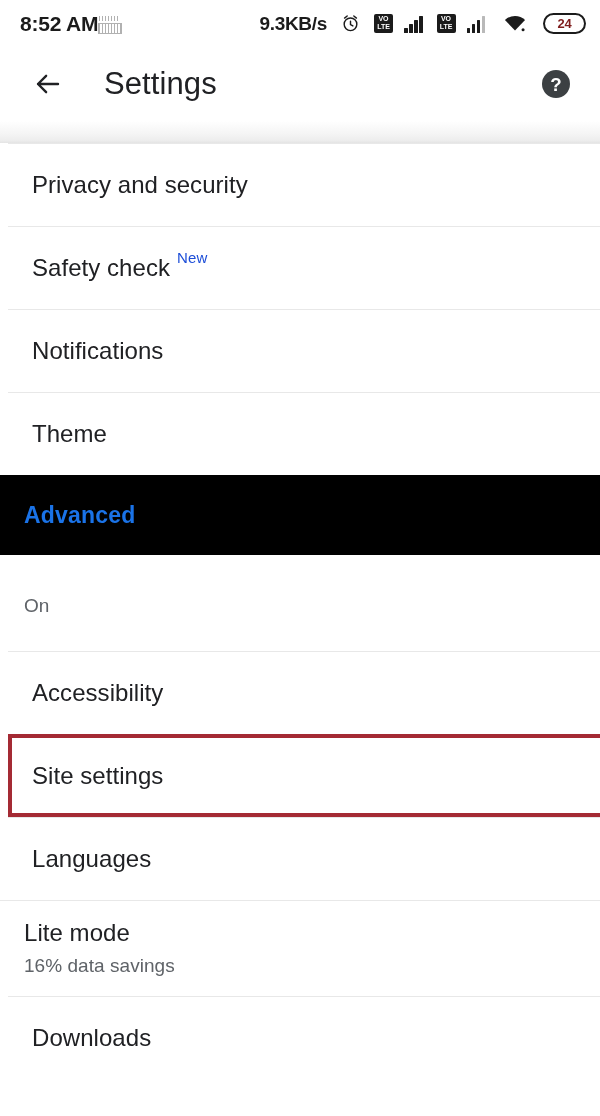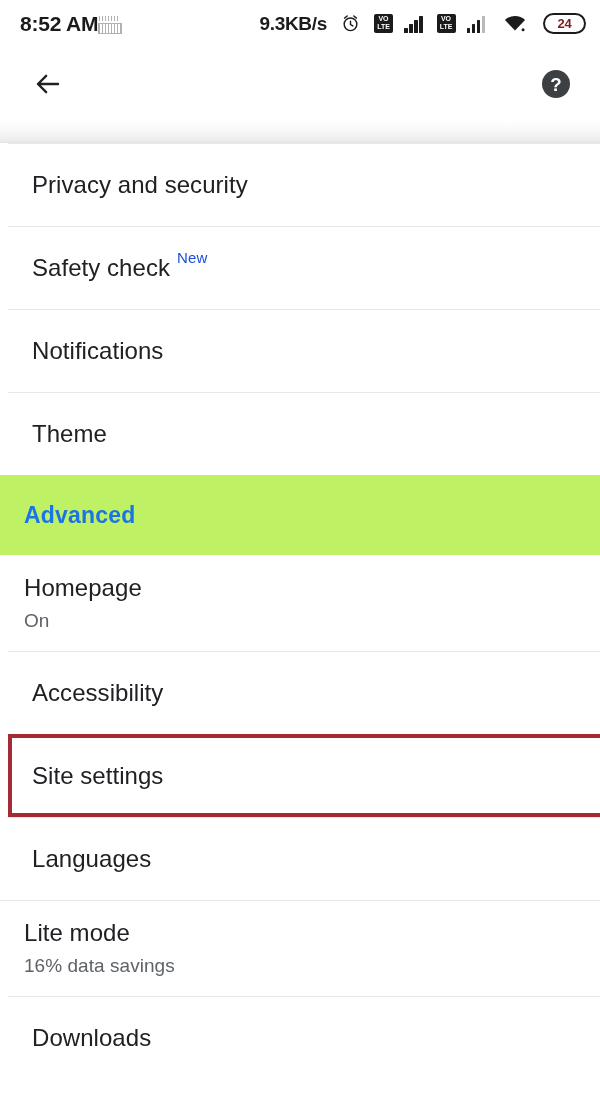--- a/index.html
+++ b/index.html
@@ -200,21 +200,21 @@
 
   .row-single { height: 83px; margin-left: 8px; }
   .row-double { height: 96px; }
 
   
   .section-header {
     height: 80px;
     padding: 0 24px;
     display: flex;
     align-items: center;
-    background: #bef264;
+    background: #000000;
     cursor: pointer;
   }
   .section-header-label {
     font-size: 23px;
     color: #1a73e8;
     font-weight: bold;
     letter-spacing: 0.2px;
   }
 
   
@@ -271,20 +271,21 @@
     <div class="battery">24</div>
   </div>
 </div>
 
 <div class="toolbar">
   <div class="back-btn">
     <svg width="30" height="30" viewBox="0 0 24 24">
       <path d="M20 12H4M10.5 5.5 4 12l6.5 6.5" fill="none" stroke="#202124" stroke-width="1.9" stroke-linecap="round" stroke-linejoin="round"></path>
     </svg>
   </div>
+  <div class="toolbar-title">Settings</div>
   <div class="help-btn">
     <svg width="32" height="32" viewBox="0 0 24 24">
       <circle cx="12" cy="12" r="10.5" fill="#3c4043"></circle>
       <text x="12" y="17" text-anchor="middle" font-family="Liberation Sans, sans-serif" font-size="14" font-weight="bold" fill="#ffffff">?</text>
     </svg>
   </div>
 </div>
 
 <div class="toolbar-shadow"></div>
 
@@ -307,23 +308,20 @@
     </div>
     <div class="row row-single divided">
       <div class="row-title">
         <span>Theme</span>
       </div>
     </div>
     <div class="section-header">
       <div class="section-header-label">Advanced</div>
     </div>
     <div class="row row-double">
-      <div class="row-title">
-        <span>Homepage</span>
-      </div>
       <div class="row-sub">On</div>
     </div>
     <div class="row row-single divided">
       <div class="row-title">
         <span>Accessibility</span>
       </div>
     </div>
     <div class="row row-single divided highlighted">
       <div class="row-title">
         <span>Site settings</span>

